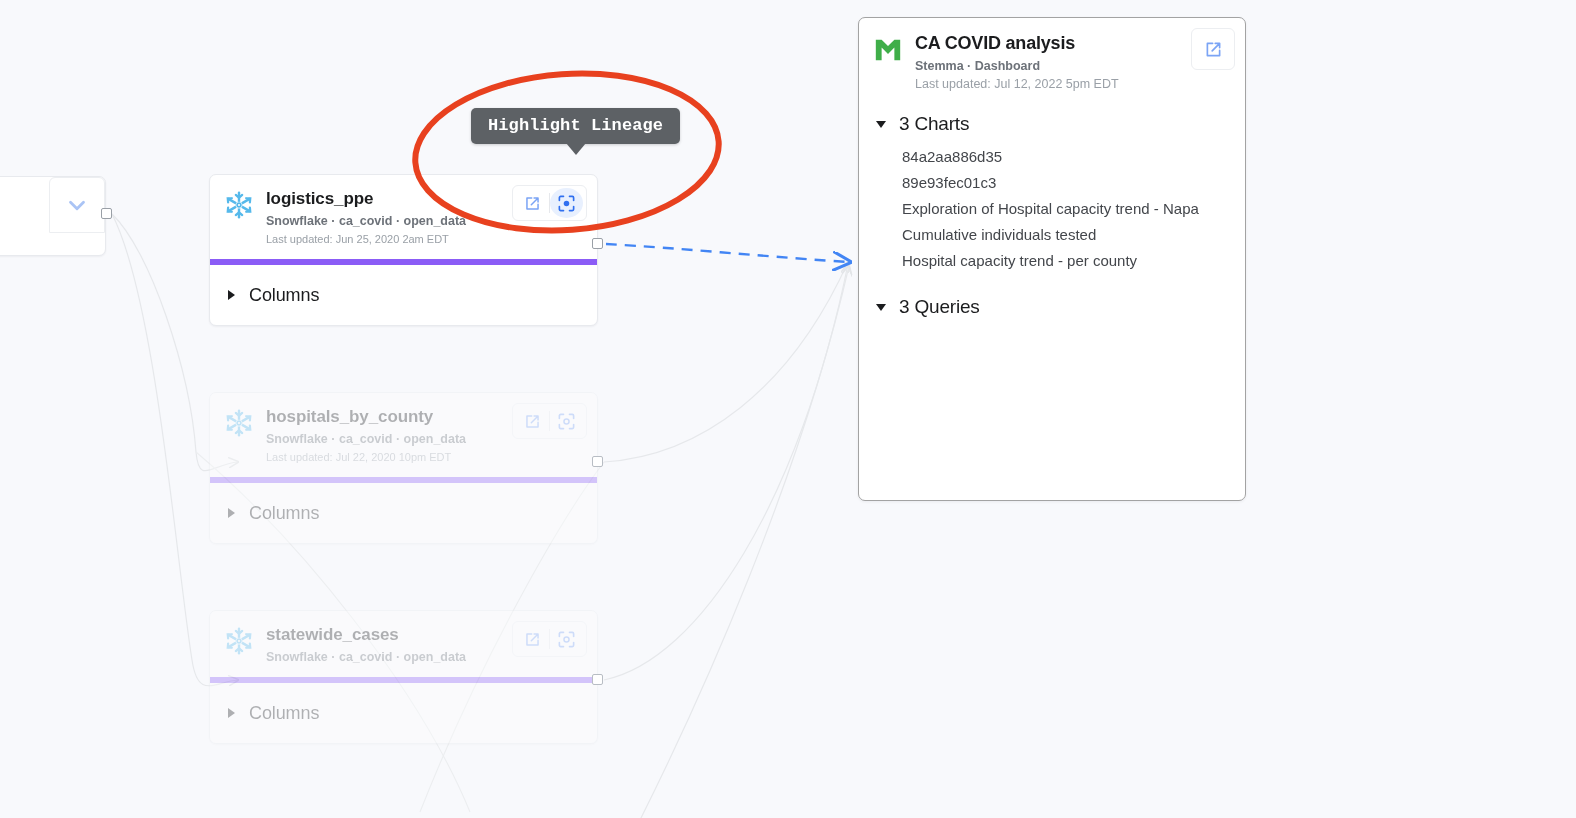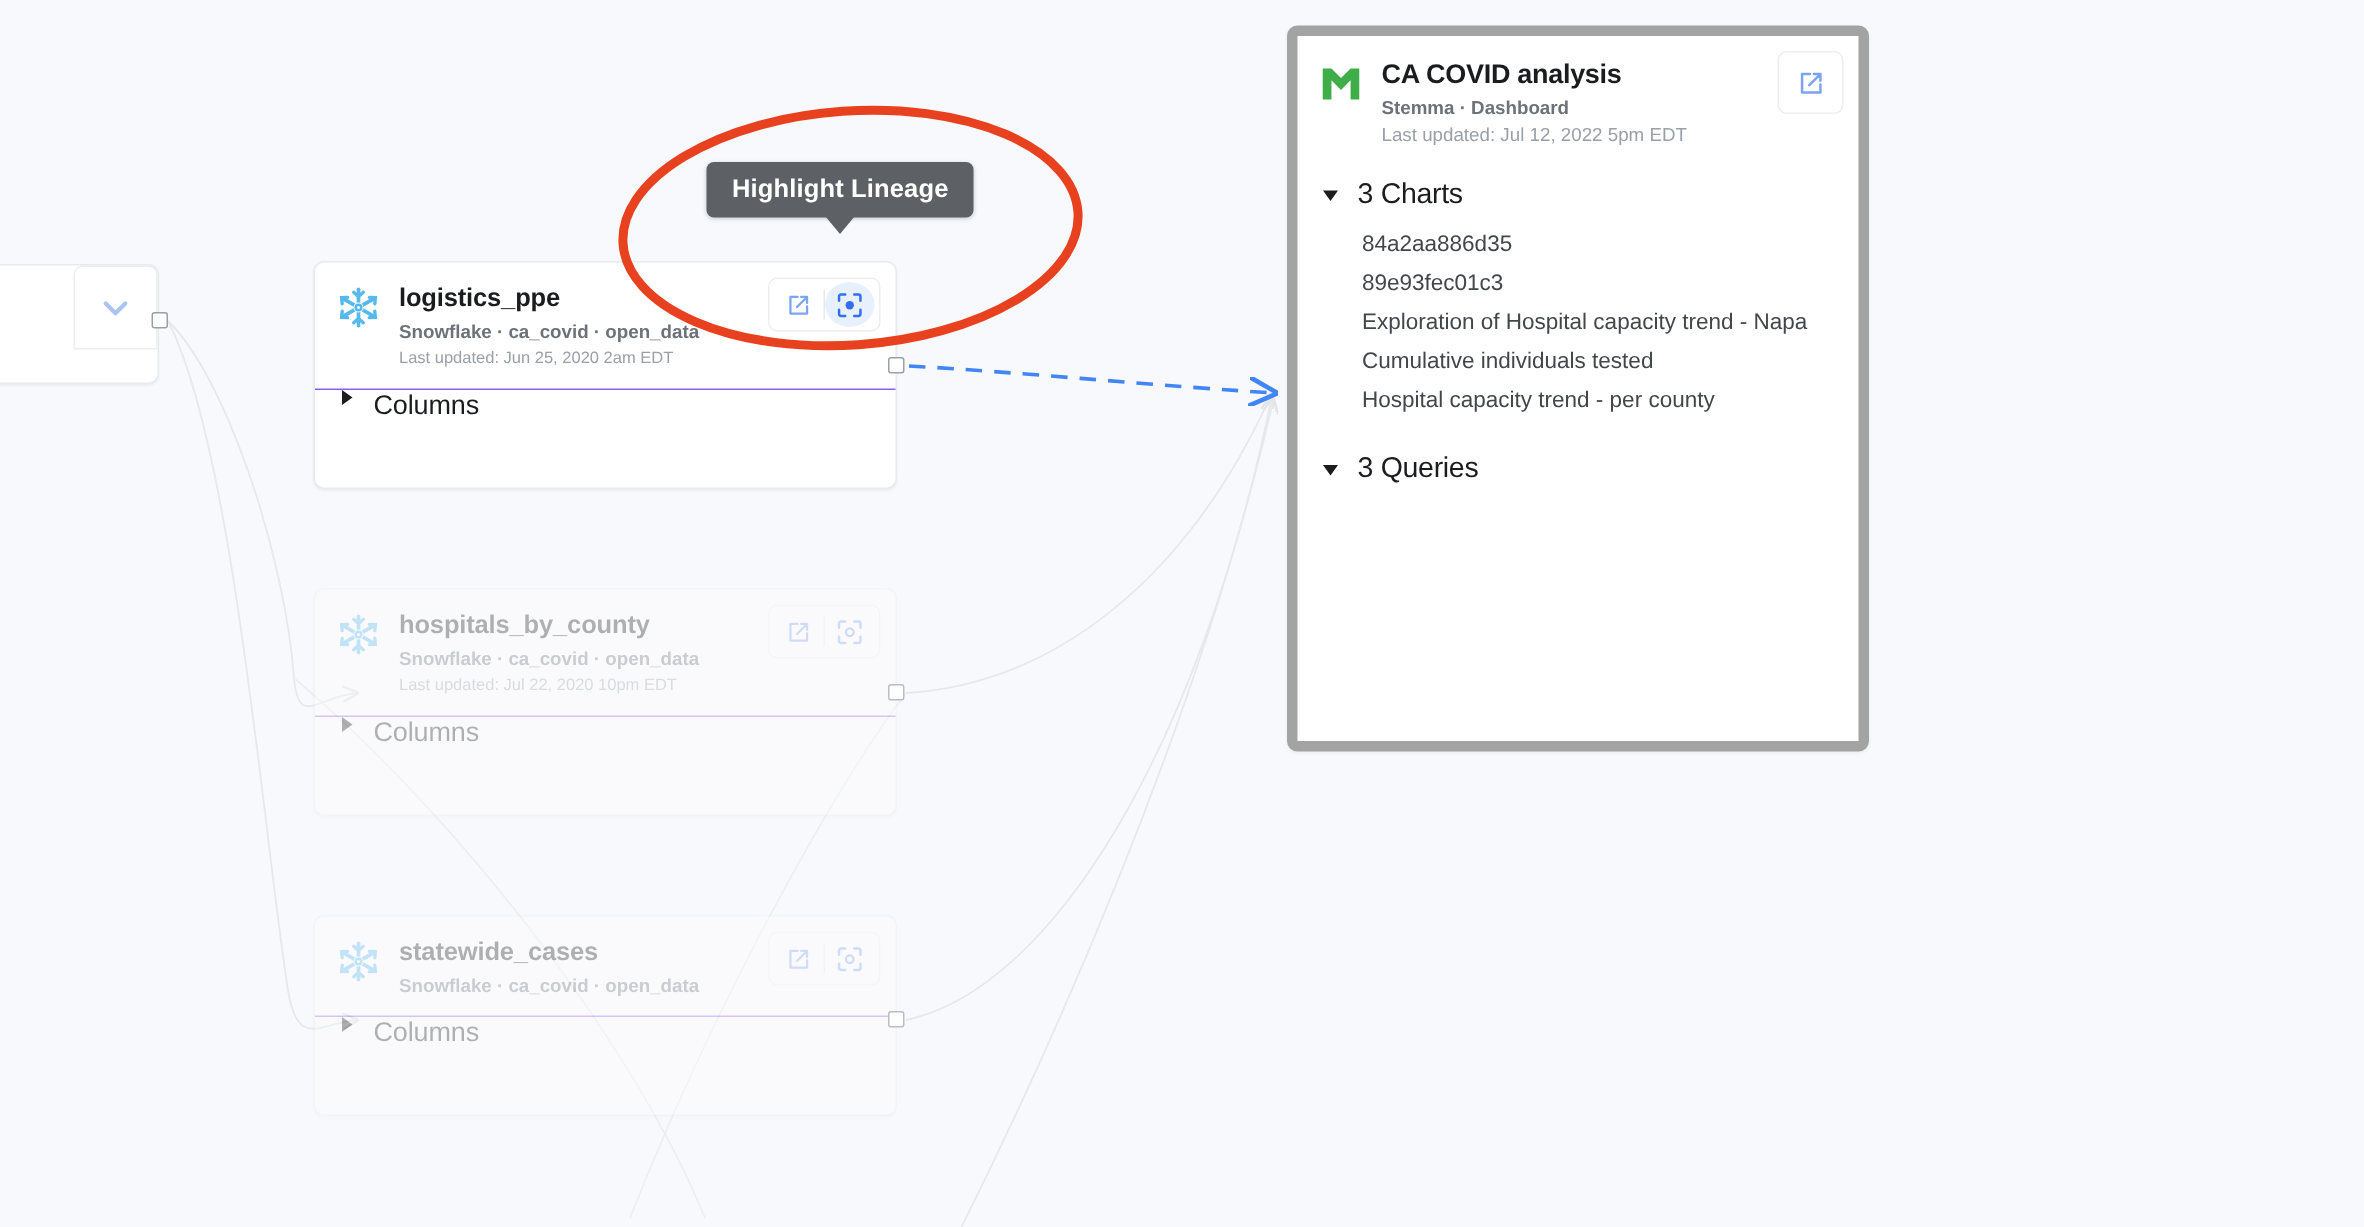--- a/index.html
+++ b/index.html
@@ -88,24 +88,24 @@
     border-radius: 50%;
     cursor: pointer;
   }
   .act-sep {
     width: 1px; height: 20px;
     background: #e6e8ec;
   }
   .act-btn.active { background: #e8f0fe; }
   .node-columns {
     display: flex;
-    align-items: flex-start;
+    align-items: center;
     padding: 0 14px 0 18px;
     height: 66px;
-    border-top: 1px solid #8b5cf6;
+    border-top: 6px solid #8b5cf6;
     cursor: pointer;
   }
   .tri {
     width: 0; height: 0;
     border-left: 7px solid #1b1c1e;
     border-top: 5px solid transparent;
     border-bottom: 5px solid transparent;
     margin-right: 14px;
   }
   .columns-label {
@@ -140,21 +140,21 @@
     display: flex; align-items: center; justify-content: center;
   }
 
   
   #detail-panel {
     position: absolute;
     left: 858px; top: 17px;
     width: 388px;
     height: 484px;
     background: #ffffff;
-    border: 7px solid #a3a3a3;
+    border: 1px solid #a3a3a3;
     border-radius: 7px;
     box-shadow: 0 1px 3px rgba(16,24,40,0.06);
   }
   .panel-head {
     display: flex;
     align-items: flex-start;
     padding: 14px 14px 10px 14px;
     position: relative;
   }
   .panel-logo {
@@ -223,20 +223,21 @@
   }
 
   
   #tooltip {
     position: absolute;
     left: 471px; top: 108px;
     background: #5d6165;
     border-radius: 5px;
     padding: 8px 17px 9px 17px;
     box-shadow: 0 1px 3px rgba(0,0,0,0.18);
+    font-family: Liberation Mono, monospace;
   }
   #tooltip .tt-text {
     font-size: 17px;
     font-weight: bold;
     color: #ffffff;
     letter-spacing: 0.1px;
     white-space: nowrap;
   }
   #tooltip .tt-arrow {
     position: absolute;

